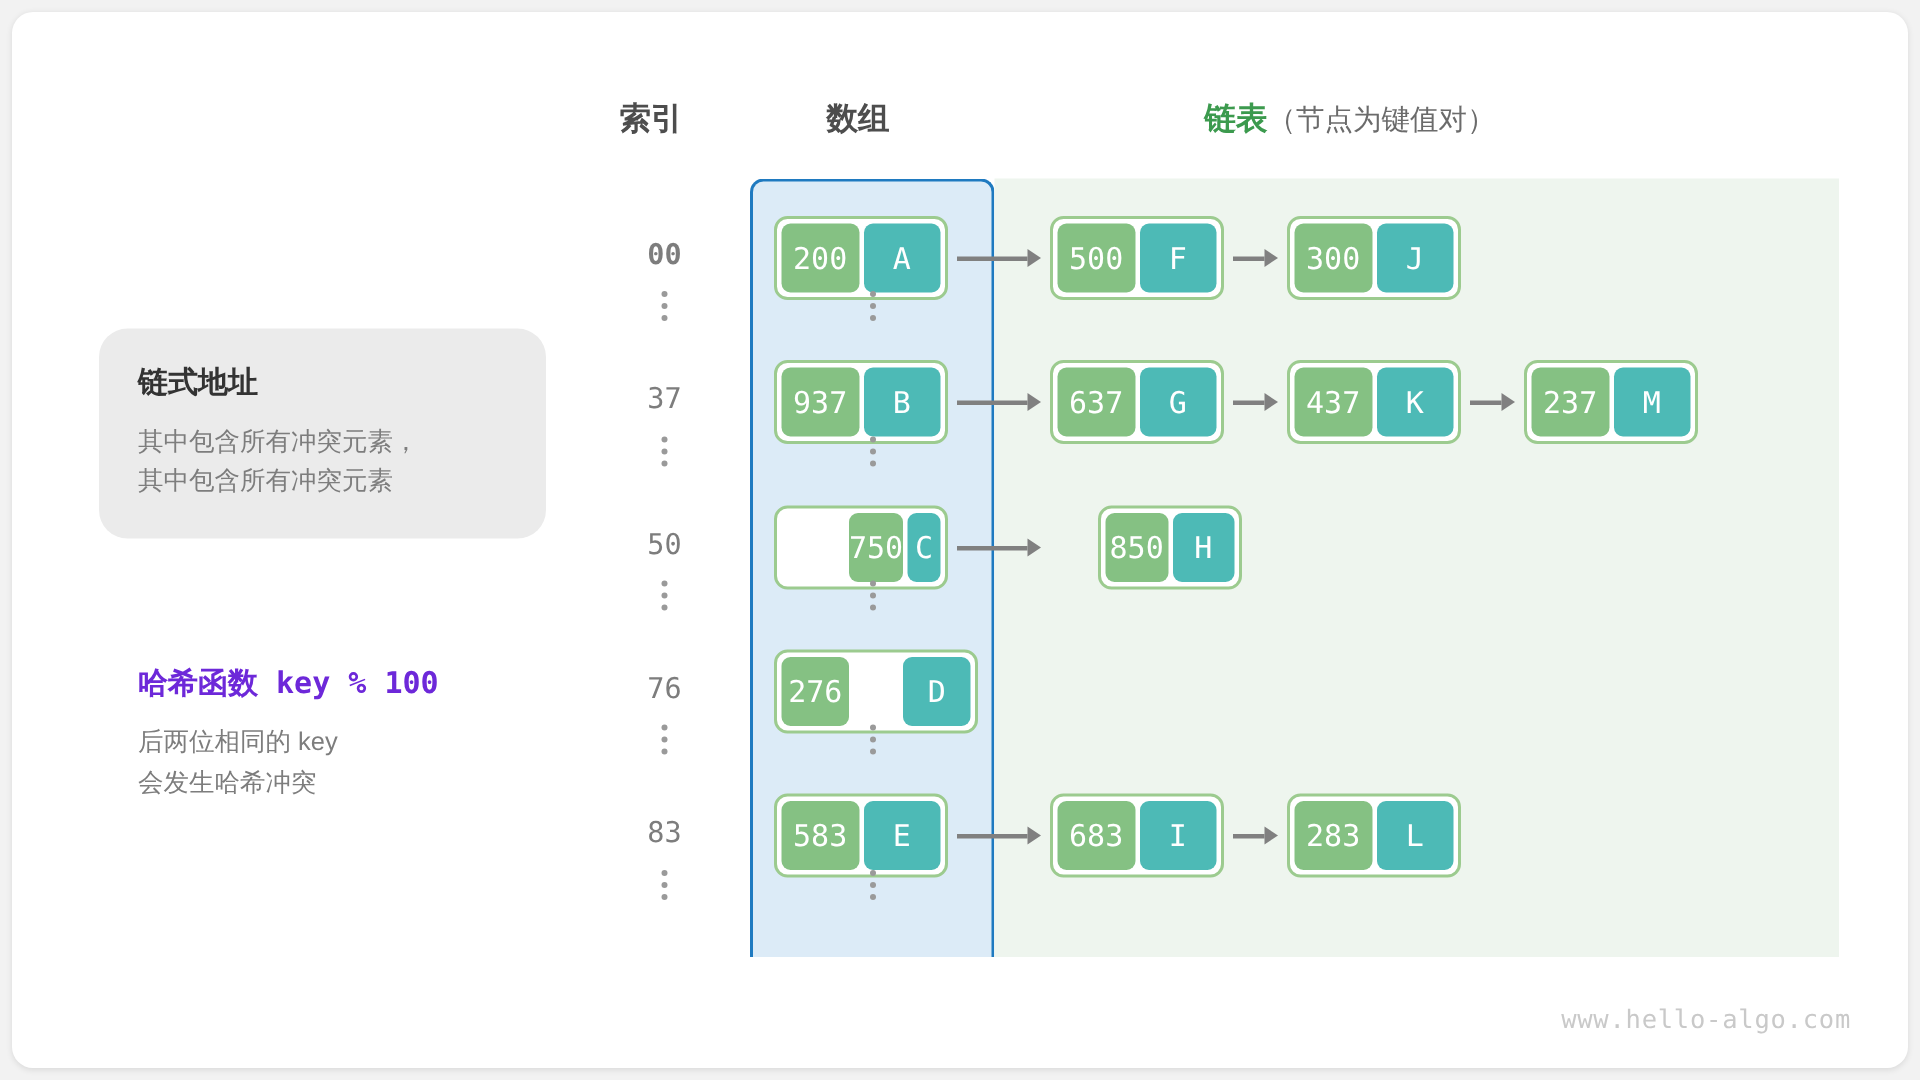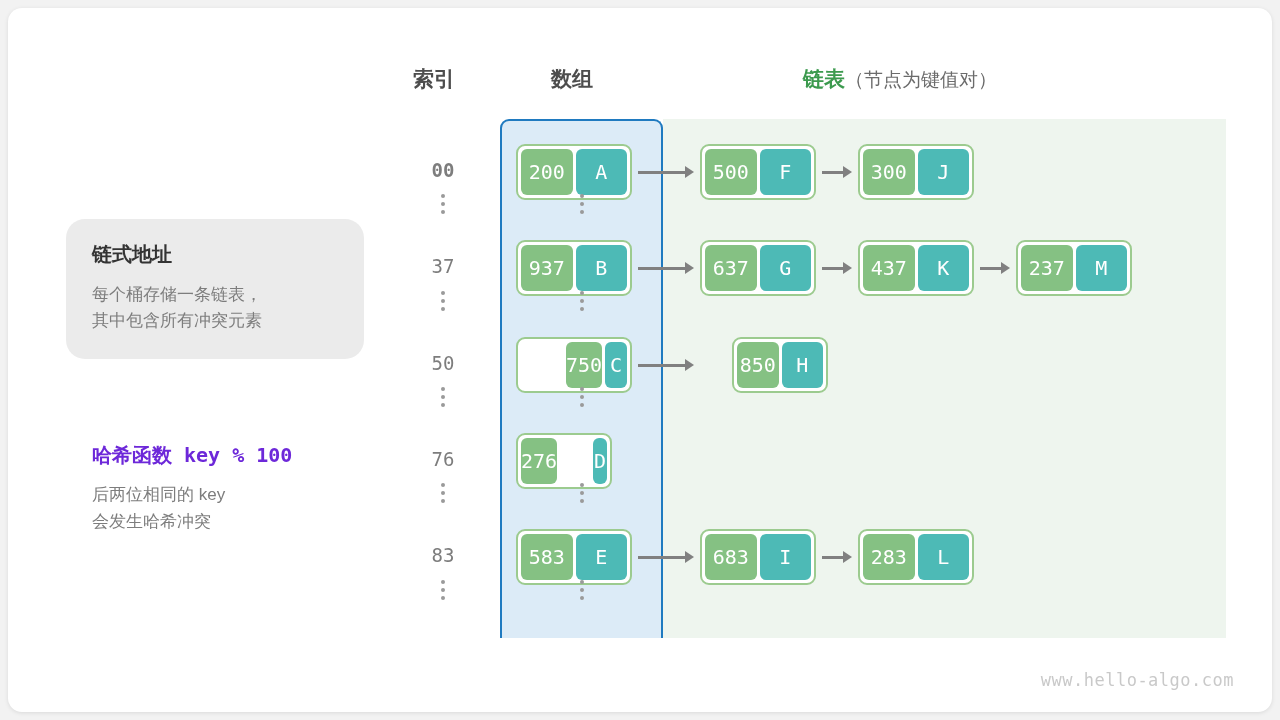--- a/index.html
+++ b/index.html
@@ -234,21 +234,21 @@
         <i></i>
         <i></i>
         <i></i>
       </div>
       <div class="dots" style="left: 567px; top: 379px;">
         <i></i>
         <i></i>
         <i></i>
       </div>
       <div class="idx" style="top: 440px;">76</div>
-      <div class="node" style="left: 508px; top: 425px; width: 96px; gap: 36px;">
+      <div class="node" style="left: 508px; top: 425px; width: 136px; gap: 36px;">
         <div class="key">276</div>
         <div class="val">D</div>
       </div>
       <div class="dots" style="left: 428px; top: 475px;">
         <i></i>
         <i></i>
         <i></i>
       </div>
       <div class="dots" style="left: 567px; top: 475px;">
         <i></i>
@@ -284,21 +284,21 @@
       <div class="dots" style="left: 567px; top: 572px;">
         <i></i>
         <i></i>
         <i></i>
       </div>
     </div>
 
   <div class="card">
     <div class="card-title">链式地址</div>
     <div class="card-body">
-      <div>每个桶存储一条链表，</div>
+      <div>其中包含所有冲突元素，</div>
       <div>其中包含所有冲突元素</div>
     </div>
   </div>
 
   <div class="note">
     <div class="note-title">哈希函数 key % 100</div>
     <div class="note-body">
       <div>后两位相同的 key</div>
       <div>会发生哈希冲突</div>
     </div>

